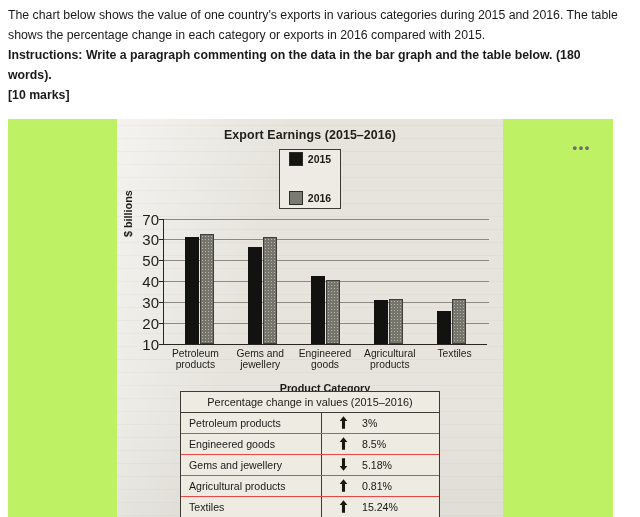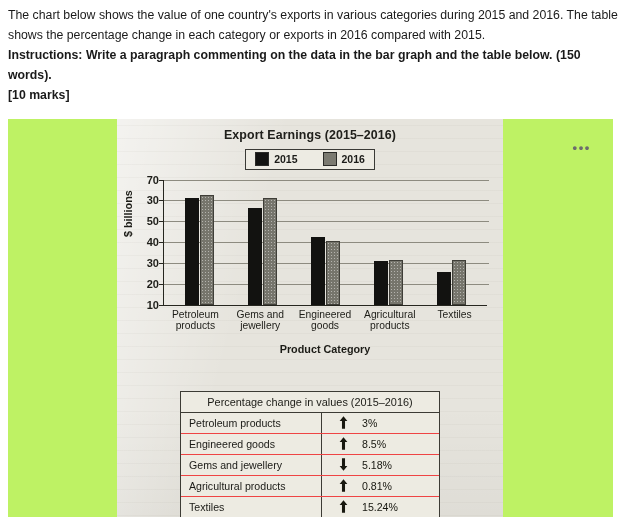--- a/index.html
+++ b/index.html
@@ -81,20 +81,21 @@
   }
   .legend {
     margin: 7px auto 0;
     width: max-content;
     border: 1.4px solid #3a3a36;
     background: #edebe3;
     padding: 2px 9px 3px;
     display: flex;
     gap: 25px;
     align-items: center;
+    flex-direction: column;
   }
   .legend-item { display: flex; align-items: center; gap: 5px; }
   .swatch { width: 12px; height: 12px; display: inline-block; border: 1px solid #2b2b28; }
   .sw-2015 { background: #141412; }
   .sw-2016 { background: #7b7a71; }
   .legend-label { font-size: 10.5px; font-weight: bold; color: #1b1b18; }
 
   .plot-area {
     position: relative;
     margin: 10px 16px 0 46px;
@@ -106,22 +107,22 @@
     position: absolute;
     left: 0; right: -2px;
     height: 0;
     border-top: 1px solid #8d8b80;
   }
   .ytick {
     position: absolute;
     left: -31px;
     width: 26px;
     text-align: right;
-    font-size: 11px;
-    font-weight: bold;
+    font-size: 15px;
+    font-weight: normal;
     color: #1d1d18;
     transform: translateY(-50%);
   }
   .ytick-mark {
     position: absolute;
     left: -5px;
     width: 5px;
     border-top: 1.4px solid #26261f;
   }
   .bars {
@@ -217,21 +218,21 @@
     padding-left: 17px;
   }
   .arrow { width: 9px; height: 13px; display: block; }
   .pct-num { color: #16160f; }
 </style>
 </head>
 <body>
 
 <div class="prompt">
   <p>The chart below shows the value of one country's exports in various categories during 2015 and 2016. The table shows the percentage change in each category or exports in 2016 compared with 2015.</p>
-  <p class="bold">Instructions: Write a paragraph commenting on the data in the bar graph and the table below. (150 words).</p>
+  <p class="bold">Instructions: Write a paragraph commenting on the data in the bar graph and the table below. (180 words).</p>
   <p class="bold">[10 marks]</p>
 </div>
 
 <div class="panel">
   <div class="scan">
 
     <div class="chart-wrap">
       <div class="chart-title">Export Earnings (2015–2016)</div>
 
       <div class="legend">

